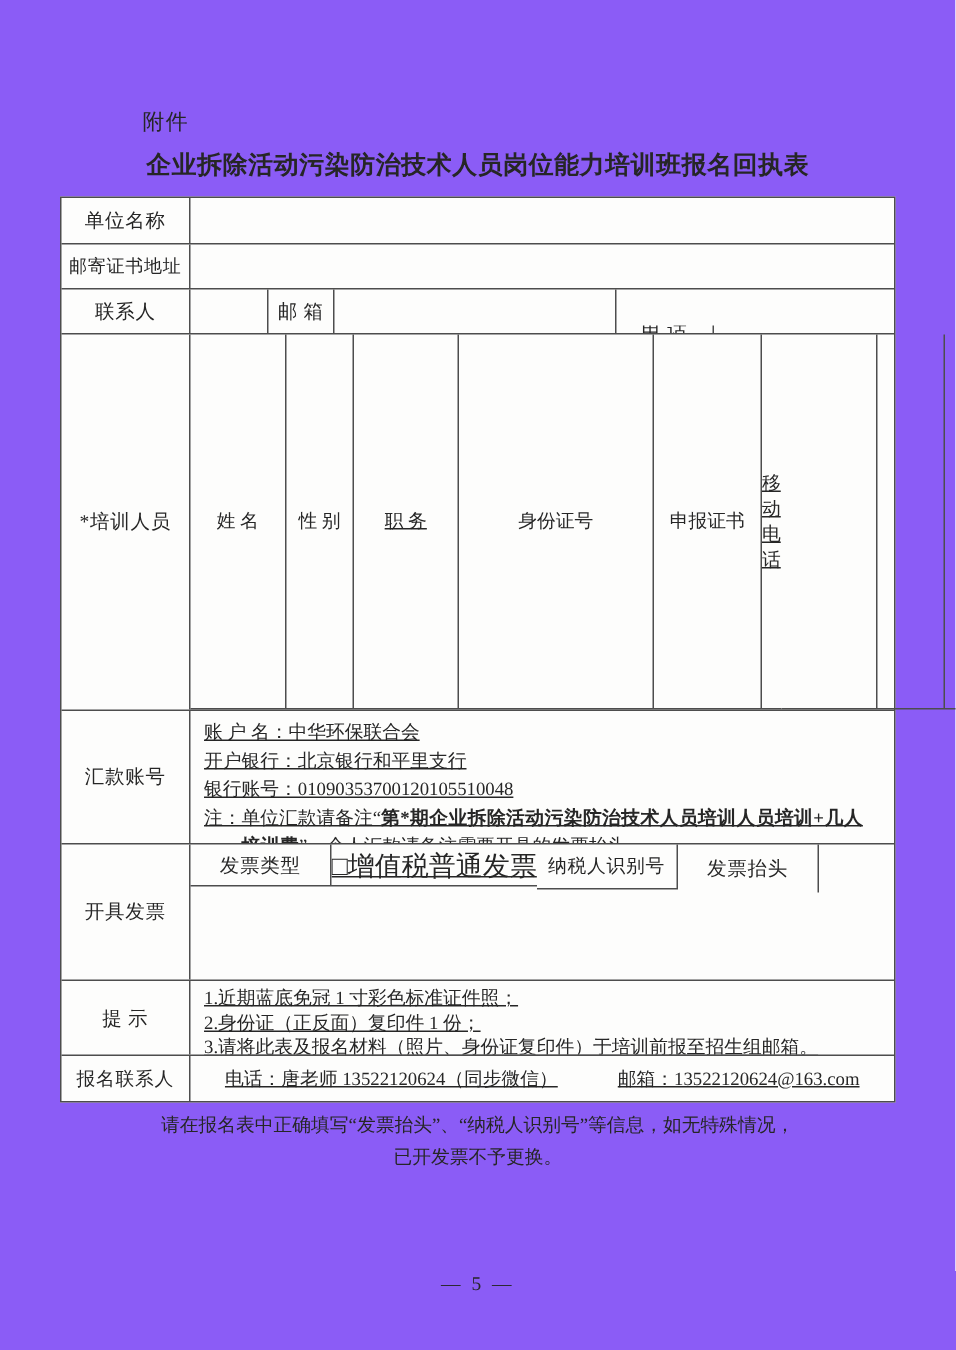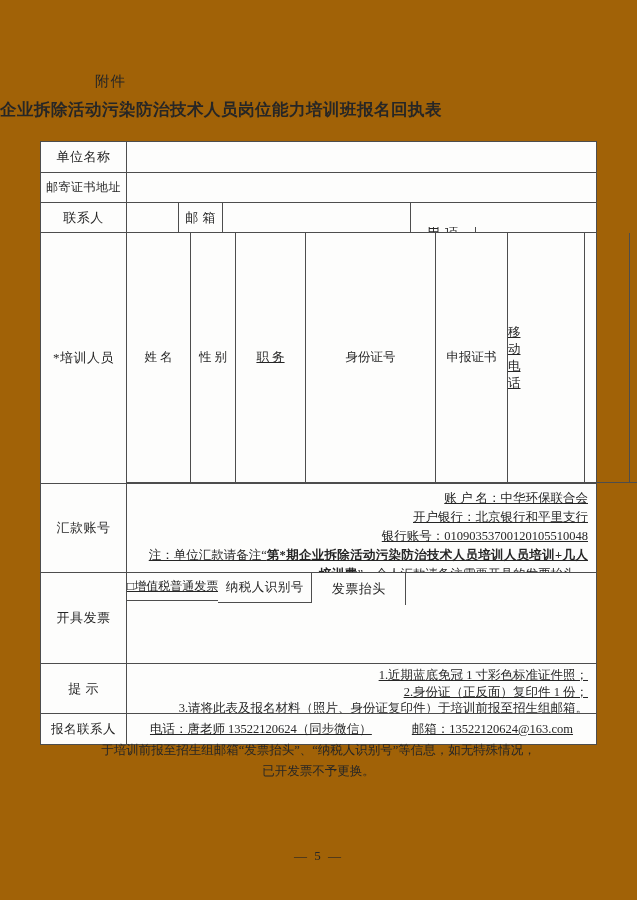--- a/index.html
+++ b/index.html
@@ -2,34 +2,34 @@
 <html><head>
 <meta charset="utf-8">
 <style>
   * { margin:0; padding:0; box-sizing:border-box; }
   html,body { width:637px; height:900px; }
   body {
     font-family:"Liberation Serif","DejaVu Serif",serif;
     background:#fdfdfc; color:#262626;
     position:relative; overflow:hidden;
   }
-  .page { position:absolute; inset:0; background:#a16207; }
+  .page { position:absolute; inset:0; background:#8b5cf6; }
 
   .attachment {
     position:absolute; left:95px; top:72px;
     font-size:14.5px; letter-spacing:1px;
   }
   .title {
     position:absolute; left:0; top:99px; width:637px;
-    text-align:left; font-size:16.5px; font-weight:bold;
+    text-align:center; font-size:16.5px; font-weight:bold;
     letter-spacing:0.5px;
   }
 
   .tbl {
-    position:absolute; left:40px; top:141px; width:557px; height:604px;
+    position:absolute; left:40px; top:131px; width:557px; height:604px;
     border:1px solid #4d4d4d; background:#fdfdfc;
     display:flex; flex-direction:column;
   }
   .trow { display:flex; border-bottom:1px solid #4d4d4d; flex:0 0 auto; }
   .trow:last-child { border-bottom:none; }
   .tcell {
     border-right:1px solid #4d4d4d;
     display:flex; align-items:center; justify-content:center;
     font-size:13px; overflow:hidden;
   }
@@ -50,26 +50,26 @@
 
   .subcol { flex:1 1 auto; display:flex; flex-direction:row; }
   .subrow { display:flex; flex:1 1 0; border-bottom:1px solid #4d4d4d; }
   .subrow:last-child { border-bottom:none; }
   .subrow .tcell { font-size:12.5px; }
 
   .invrow { display:flex; flex:0 0 auto; border-bottom:1px solid #4d4d4d; }
   .invrow:last-child { border-bottom:none; }
 
   .block {
-    display:block; text-align:right; padding:5px 8px 4px 9px;
+    display:block; text-align:left; padding:5px 8px 4px 9px;
     font-size:12.5px; line-height:1.52;
   }
   .note { padding-left:2em; text-indent:-2em; }
   .note b { letter-spacing:0.3px; }
-  .tips-line { line-height:1.32;margin-left:24px; }
+  .tips-line { line-height:1.32; }
 
   .contact-cell { justify-content:center; gap:40px; font-size:12.5px; }
 
   .footer {
     position:absolute; left:0; top:740px; width:637px;
     text-align:center; font-size:12.5px; line-height:1.7;
   }
   .pageno {
     position:absolute; left:0; top:848px; width:637px;
     text-align:center; font-size:13px; letter-spacing:2px;
@@ -182,21 +182,22 @@
         <div>开户银行：北京银行和平里支行</div>
         <div>银行账号：01090353700120105510048</div>
         <div class="note"><span>注：单位汇款请备注“</span><b>第*期企业拆除活动污染防治技术人员培训人员培训+几人培训费</b><span>”。个人汇款请备注需要开具的发票抬头。</span></div>
       </div>
     </div>
 
     <div class="trow" style="height:91px">
       <div class="tcell label w86">开具发票</div>
       <div class="subcol">
         <div class="invrow" style="height:28px">
-          <div class="tcell flex1" style="font-size:12px">
+          <div class="tcell label w94">发票类型</div>
+          <div class="tcell flex1" style="font-size:18px">
             <span>□增值税普通发票</span>
           </div>
         </div>
         <div class="invrow" style="height:30px">
           <div class="tcell label w94" style="font-size:12.5px">纳税人识别号</div>
           <div class="tcell flex1"></div>
         </div>
         <div class="invrow" style="height:32px">
           <div class="tcell label w94">发票抬头</div>
           <div class="tcell flex1"></div>
@@ -217,19 +218,19 @@
       <div class="tcell label w86" style="font-size:12.5px">报名联系人</div>
       <div class="tcell flex1 contact-cell">
         <span>电话：唐老师 13522120624（同步微信）</span>
         <span>邮箱：13522120624@163.com</span>
       </div>
     </div>
 
   </div>
 
   <div class="footer">
-    <div>于培训前报至招生组邮箱“发票抬头”、“纳税人识别号”等信息，如无特殊情况，</div>
+    <div>请在报名表中正确填写“发票抬头”、“纳税人识别号”等信息，如无特殊情况，</div>
     <div>已开发票不予更换。</div>
   </div>
 
   <div class="pageno">— 5 —</div>
 
 </div>
 
 </body></html>

